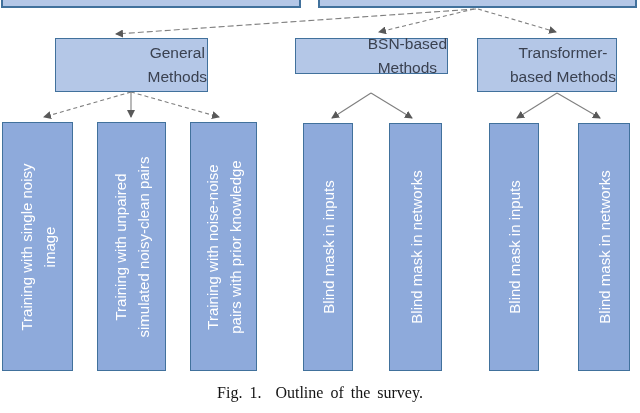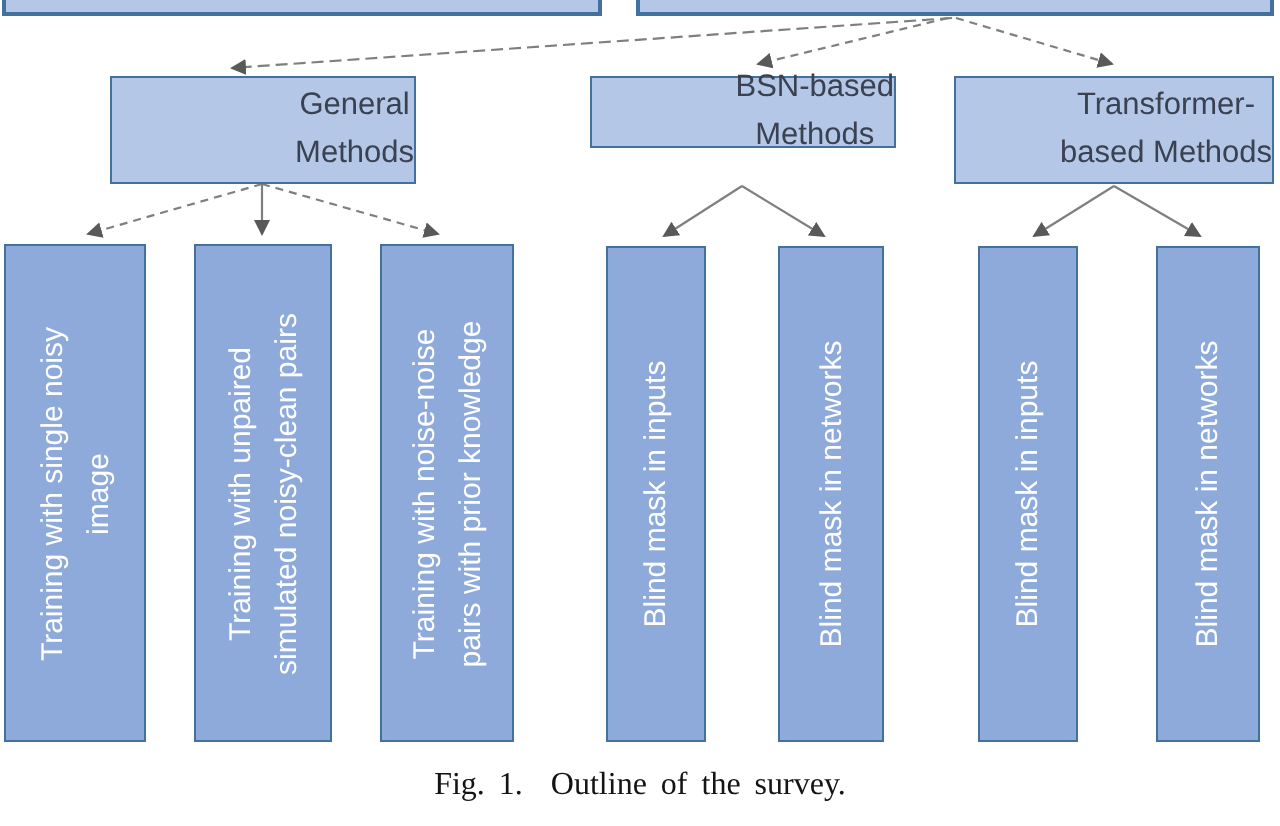--- a/index.html
+++ b/index.html
@@ -49,21 +49,21 @@
   </svg>
 
   <div class="box branch" style="left:55px;top:38px;width:153px;height:54px;">
     <span>General
 Methods</span>
   </div>
   <div class="box branch" style="left:295px;top:38px;width:153px;height:36px;">
     <span>BSN-based
 Methods</span>
   </div>
-  <div class="box branch" style="left:477px;top:38px;width:160px;height:54px;">
+  <div class="box branch" style="left:477px;top:38px;width:140px;height:54px;">
     <span>Transformer-
 based Methods</span>
   </div>
 
   <div class="box leaf" style="left:2px;top:122px;width:71px;height:249px;">
     <div class="rot">Training with single noisy
 image</div>
   </div>
   <div class="box leaf" style="left:97px;top:122px;width:69px;height:249px;">
     <div class="rot">Training with unpaired

